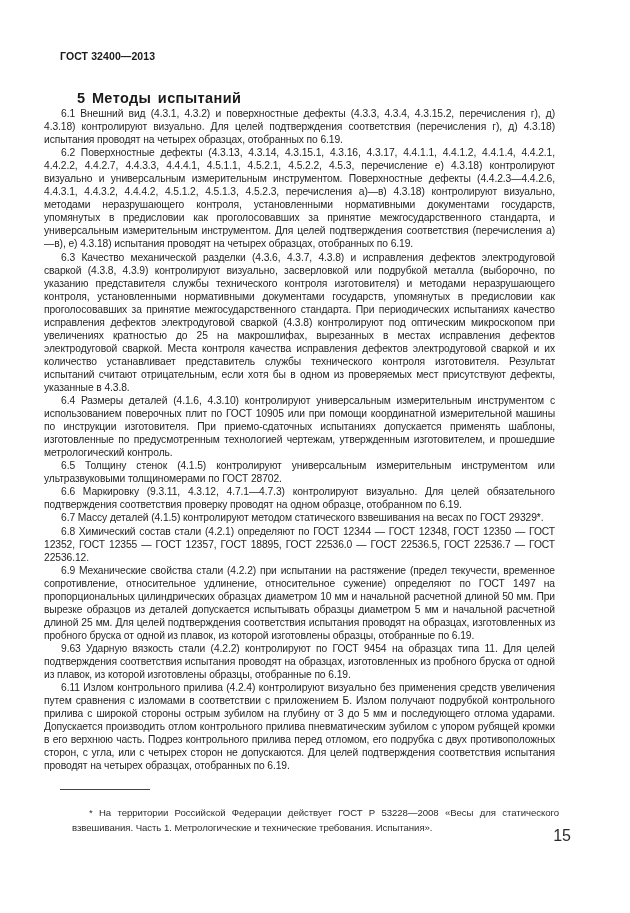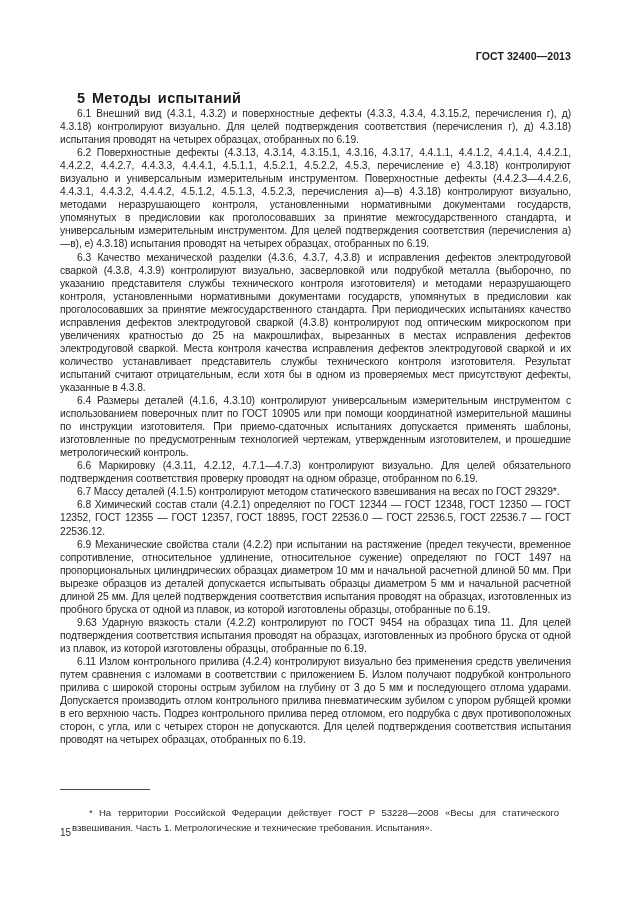--- a/index.html
+++ b/index.html
@@ -6,30 +6,30 @@
   body{
     width:630px;height:913px;background:#ffffff;
     font-family:"Liberation Sans", sans-serif;
     color:#1f1f1f;
     -webkit-font-smoothing:antialiased;
   }
   .page{position:relative;width:630px;height:913px;background:#ffffff;overflow:hidden;}
 
   .doc-header{
     position:absolute;top:50px;left:60px;width:511px;
-    text-align:right;font-weight:bold;font-size:10.5px;
+    font-weight:bold;font-size:10.5px;
     letter-spacing:0.1px;color:#1a1a1a;
   }
   .section-heading{
     position:absolute;top:78px;left:77px;
     font-size:14.5px;font-weight:bold;letter-spacing:0.4px;color:#1a1a1a;
     word-spacing:2px;
   }
   .content{
-    position:absolute;top:107px;left:60px;width:511px;
+    position:absolute;top:107px;left:44px;width:511px;
     font-size:10.3px;line-height:13.05px;
     text-align:justify;
     letter-spacing:-0.1px;
     hyphens:auto;
     color:#1f1f1f;
   }
   .content p{margin:0;text-indent:17px;}
 
   .footnote-rule{
     position:absolute;top:789px;left:60px;width:90px;height:0;
@@ -37,38 +37,39 @@
   }
   .footnote{
     position:absolute;top:794px;left:60px;width:511px;
     font-size:9.6px;line-height:14.5px;text-align:justify;
     letter-spacing:-0.05px;color:#2a2a2a;
   }
   .footnote p{margin:12px;text-indent:17px;}
 
   .page-number{
     position:absolute;top:827px;left:60px;width:511px;
-    font-size:10px;color:#2a2a2a;
+    text-align:right;font-size:16px;color:#2a2a2a;
   }
 </style>
 </head>
 <body>
 
 <div class="page">
 
   <div class="doc-header">ГОСТ 32400—2013</div>
 
   <h2 class="section-heading">5 Методы испытаний</h2>
 
   <div class="content">
     <p>6.1 Внешний вид (4.3.1, 4.3.2) и поверхностные дефекты (4.3.3, 4.3.4, 4.3.15.2, перечисления г), д) 4.3.18) контролируют визуально. Для целей подтверждения соответствия (перечисления г), д) 4.3.18) испытания проводят на четырех образцах, отобранных по 6.19.</p>
     <p>6.2 Поверхностные дефекты (4.3.13, 4.3.14, 4.3.15.1, 4.3.16, 4.3.17, 4.4.1.1, 4.4.1.2, 4.4.1.4, 4.4.2.1, 4.4.2.2, 4.4.2.7, 4.4.3.3, 4.4.4.1, 4.5.1.1, 4.5.2.1, 4.5.2.2, 4.5.3, перечисление е) 4.3.18) контролируют визуально и универсальным измерительным инструментом. Поверхностные дефекты (4.4.2.3—4.4.2.6, 4.4.3.1, 4.4.3.2, 4.4.4.2, 4.5.1.2, 4.5.1.3, 4.5.2.3, перечисления а)—в) 4.3.18) контролируют визуально, методами неразрушающего контроля, установленными нормативными документами государств, упомянутых в предисловии как проголосовавших за принятие межгосударственного стандарта, и универсальным измерительным инструментом. Для целей подтверждения соответствия (перечисления а)—в), е) 4.3.18) испытания проводят на четырех образцах, отобранных по 6.19.</p>
     <p>6.3 Качество механической разделки (4.3.6, 4.3.7, 4.3.8) и исправления дефектов электродуговой сваркой (4.3.8, 4.3.9) контролируют визуально, засверловкой или подрубкой металла (выборочно, по указанию представителя службы технического контроля изготовителя) и методами неразрушающего контроля, установленными нормативными документами государств, упомянутых в предисловии как проголосовавших за принятие межгосударственного стандарта. При периодических испытаниях качество исправления дефектов электродуговой сваркой (4.3.8) контролируют под оптическим микроскопом при увеличениях кратностью до 25 на макрошлифах, вырезанных в местах исправления дефектов электродуговой сваркой. Места контроля качества исправления дефектов электродуговой сваркой и их количество устанавливает представитель службы технического контроля изготовителя. Результат испытаний считают отрицательным, если хотя бы в одном из проверяемых мест присутствуют дефекты, указанные в 4.3.8.</p>
     <p>6.4 Размеры деталей (4.1.6, 4.3.10) контролируют универсальным измерительным инструментом с использованием поверочных плит по ГОСТ 10905 или при помощи координатной измерительной машины по инструкции изготовителя. При приемо-сдаточных испытаниях допускается применять шаблоны, изготовленные по предусмотренным технологией чертежам, утвержденным изготовителем, и прошедшие метрологический контроль.</p>
-    <p>6.6 Маркировку (4.3.11, 4.2.12, 4.7.1—4.7.3) контролируют визуально. Для целей обязательного подтверждения соответствия проверку проводят на одном образце, отобранном по 6.19.</p>
+    <p>6.5 Толщину стенок (4.1.5) контролируют универсальным измерительным инструментом или ультразвуковыми толщиномерами по ГОСТ 28702.</p>
+    <p>6.6 Маркировку (9.3.11, 4.3.12, 4.7.1—4.7.3) контролируют визуально. Для целей обязательного подтверждения соответствия проверку проводят на одном образце, отобранном по 6.19.</p>
     <p>6.7 Массу деталей (4.1.5) контролируют методом статического взвешивания на весах по ГОСТ 29329*.</p>
     <p>6.8 Химический состав стали (4.2.1) определяют по ГОСТ 12344 — ГОСТ 12348, ГОСТ 12350 — ГОСТ 12352, ГОСТ 12355 — ГОСТ 12357, ГОСТ 18895, ГОСТ 22536.0 — ГОСТ 22536.5, ГОСТ 22536.7 — ГОСТ 22536.12.</p>
     <p>6.9 Механические свойства стали (4.2.2) при испытании на растяжение (предел текучести, временное сопротивление, относительное удлинение, относительное сужение) определяют по ГОСТ 1497 на пропорциональных цилиндрических образцах диаметром 10 мм и начальной расчетной длиной 50 мм. При вырезке образцов из деталей допускается испытывать образцы диаметром 5 мм и начальной расчетной длиной 25 мм. Для целей подтверждения соответствия испытания проводят на образцах, изготовленных из пробного бруска от одной из плавок, из которой изготовлены образцы, отобранные по 6.19.</p>
     <p>9.63 Ударную вязкость стали (4.2.2) контролируют по ГОСТ 9454 на образцах типа 11. Для целей подтверждения соответствия испытания проводят на образцах, изготовленных из пробного бруска от одной из плавок, из которой изготовлены образцы, отобранные по 6.19.</p>
     <p>6.11 Излом контрольного прилива (4.2.4) контролируют визуально без применения средств увеличения путем сравнения с изломами в соответствии с приложением Б. Излом получают подрубкой контрольного прилива с широкой стороны острым зубилом на глубину от 3 до 5 мм и последующего отлома ударами. Допускается производить отлом контрольного прилива пневматическим зубилом с упором рубящей кромки в его верхнюю часть. Подрез контрольного прилива перед отломом, его подрубка с двух противоположных сторон, с угла, или с четырех сторон не допускаются. Для целей подтверждения соответствия испытания проводят на четырех образцах, отобранных по 6.19.</p>
   </div>
 
   <div class="footnote-rule"></div>
 
   <div class="footnote">

